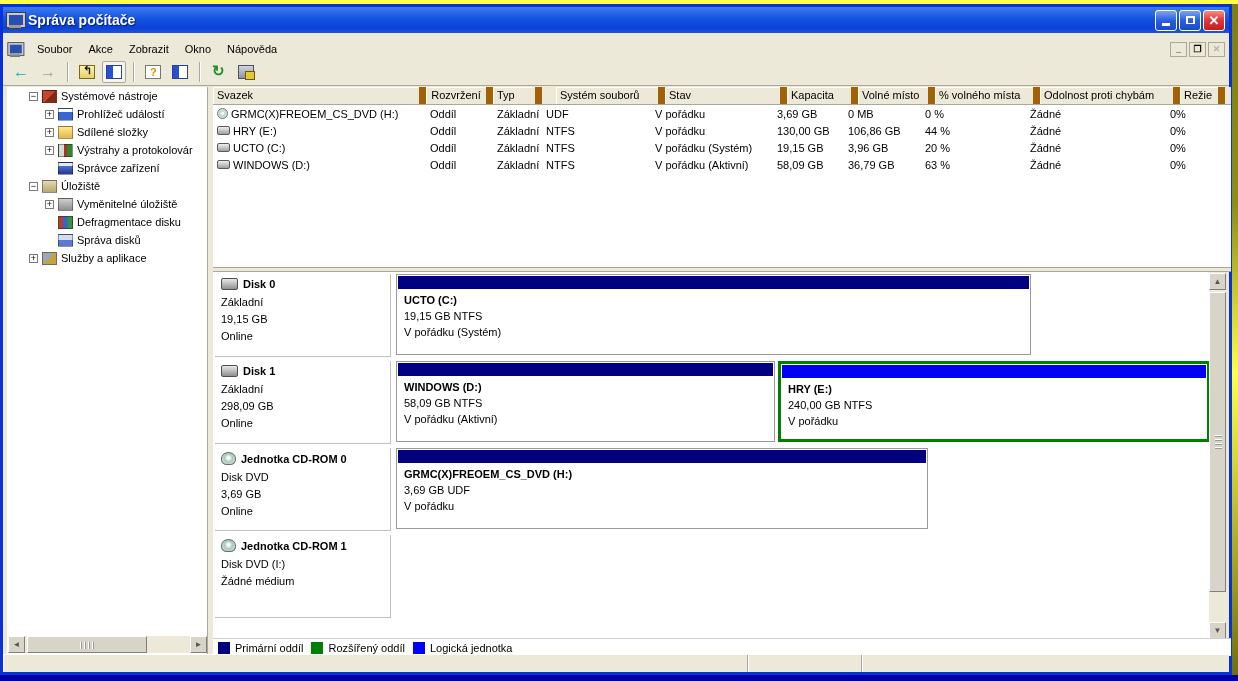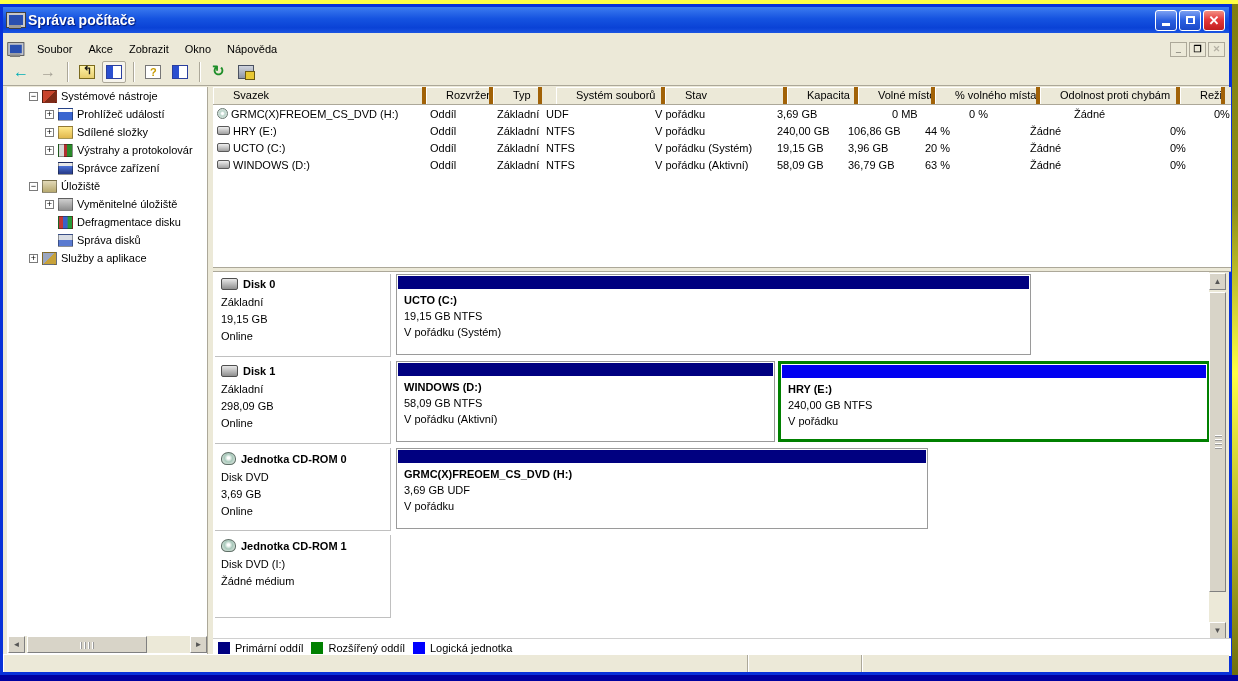--- a/index.html
+++ b/index.html
@@ -91,21 +91,21 @@
     font-size:8px; text-align:center; line-height:15px; color:#555; flex:none; }
   .sb-track { flex:1; background:#ECE9D8; position:relative; }
   .sb-thumb-h { position:absolute; left:2px; top:0; width:120px; height:17px; background:#D8D4C8;
     border:1px solid #fff; border-right-color:#808080; border-bottom-color:#808080; }
   .grip-h { position:absolute; left:50%; top:5px; width:14px; height:7px; margin-left:-7px;
     background:repeating-linear-gradient(90deg,#fff 0 1px,#9a9a9a 1px 2px, transparent 2px 4px); }
 
   
   #volpane { position:absolute; left:210px; top:80px; width:1018px; height:180px; background:#fff; overflow:hidden; }
   #volhead { display:flex; height:18px; background:#ECE9D8; border-bottom:1px solid #ACA899; }
-  .vh-cell { border-right:4px solid #a16207; padding:2px 20px; white-space:nowrap; overflow:hidden;
+  .vh-cell { border-right:7px solid #a16207; padding:2px 4px; white-space:nowrap; overflow:hidden;
     box-shadow:inset 1px 1px 0 #fff; flex:none; }
   .vol-row { display:flex; height:17px; align-items:center; }
   .v-cell { padding:0 4px; white-space:nowrap; overflow:hidden; flex:none; }
   .v-cell.first { display:flex; align-items:center; gap:3px; }
   .ic-disk-sm { width:13px; height:9px; background:linear-gradient(180deg,#efefef,#9f9f9f); border:1px solid #5a5a5a; border-radius:2px; flex:none; }
   .ic-cd-sm { width:11px; height:11px; border-radius:50%; background:radial-gradient(circle at 50% 50%, #fff 15%, #b9d4c9 40%, #dfe9e4 75%); border:1px solid #6a7a72; flex:none; }
 
   
   #hsplit { position:absolute; left:210px; top:260px; width:1018px; height:5px; background:#ECE9D8; border-top:1px solid #ACA899; border-bottom:1px solid #ACA899; }
 
@@ -284,35 +284,35 @@
           <div class="vol-row">
             <span class="v-cell first" style="width: 213px;">
               <span class="ic-cd-sm"></span>
               <span>GRMC(X)FREOEM_CS_DVD (H:)</span>
             </span>
             <span class="v-cell" style="width: 67px;">Oddíl</span>
             <span class="v-cell" style="width: 49px;">Základní</span>
             <span class="v-cell" style="width: 109px;">UDF</span>
             <span class="v-cell" style="width: 122px;">V pořádku</span>
             <span class="v-cell" style="width: 71px;">3,69 GB</span>
-            <span class="v-cell" style="width: 77px; margin-left: 44px;">0 MB</span>
+            <span class="v-cell" style="width: 77px;">0 MB</span>
             <span class="v-cell" style="width: 105px;">0 %</span>
             <span class="v-cell" style="width: 140px;">Žádné</span>
             <span class="v-cell" style="width: 45px;">0%</span>
           </div>
           <div class="vol-row">
             <span class="v-cell first" style="width: 213px;">
               <span class="ic-disk-sm"></span>
               <span>HRY (E:)</span>
             </span>
             <span class="v-cell" style="width: 67px;">Oddíl</span>
             <span class="v-cell" style="width: 49px;">Základní</span>
             <span class="v-cell" style="width: 109px;">NTFS</span>
             <span class="v-cell" style="width: 122px;">V pořádku</span>
-            <span class="v-cell" style="width: 71px;">240,00 GB</span>
+            <span class="v-cell" style="width: 71px;">130,00 GB</span>
             <span class="v-cell" style="width: 77px;">106,86 GB</span>
             <span class="v-cell" style="width: 105px;">44 %</span>
             <span class="v-cell" style="width: 140px;">Žádné</span>
             <span class="v-cell" style="width: 45px;">0%</span>
           </div>
           <div class="vol-row">
             <span class="v-cell first" style="width: 213px;">
               <span class="ic-disk-sm"></span>
               <span>UCTO (C:)</span>
             </span>

